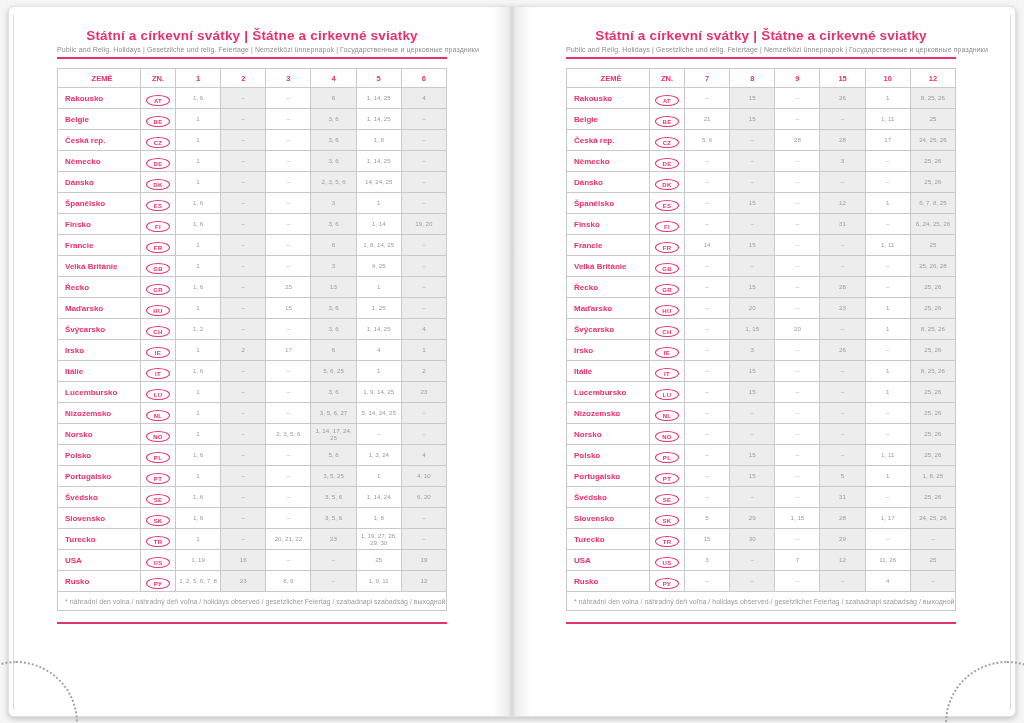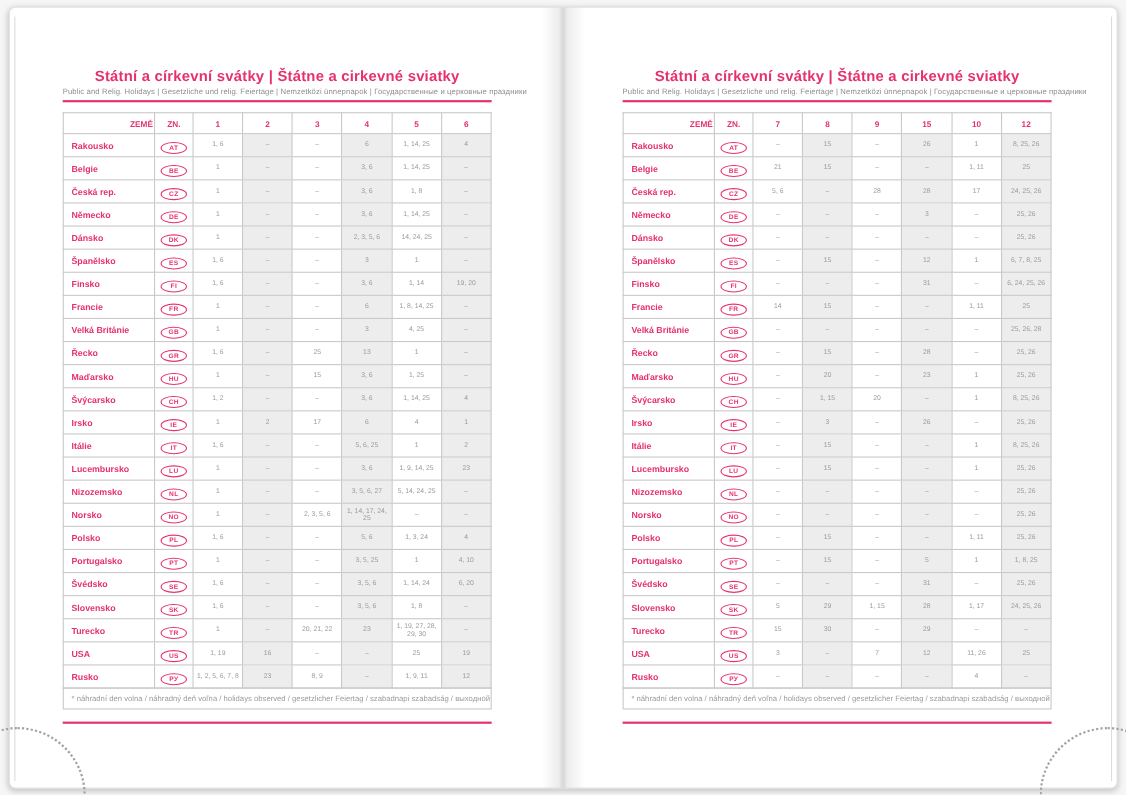--- a/index.html
+++ b/index.html
@@ -18,41 +18,41 @@
   .spread::before, .spread::after {
     content:''; position:absolute; top:8px; bottom:6px; width:1px; background:#dcdcdc;
   }
   .spread::before { left:4px; } .spread::after { right:4px; }
   .gutter {
     position:absolute; left:50%; top:0; bottom:0; width:40px; transform:translateX(-50%);
     background:linear-gradient(to right, rgba(0,0,0,0) 0%, rgba(0,0,0,.07) 40%,
       rgba(0,0,0,.16) 50%, rgba(0,0,0,.07) 60%, rgba(0,0,0,0) 100%);
     pointer-events:none;
   }
-  .page { width:50%; height:100%; padding-top:55px; position:relative; }
+  .page { width:50%; height:100%; padding-top:21px; position:relative; }
   .page-inner { width:390px; }
   .page.left .page-inner { margin-left:48px; }
   .page.right .page-inner { margin-left:54px; }
 
   .title {
     margin:0 0 3px 0; text-align:center; color:var(--accent);
     font-size:13.5px; font-weight:bold; letter-spacing:.2px;
   }
   .subtitle {
     text-align:center; color:#8d8d8d; font-size:7px; letter-spacing:.1px;
     margin-bottom:4px; white-space:nowrap;
   }
   .subtitle-rule { height:2px; background:var(--accent); margin-bottom:9px; }
 
   table.hol { border-collapse:collapse; table-layout:fixed; width:390px; }
   table.hol th, table.hol td { border:1px solid var(--grid); overflow:hidden; }
   table.hol th {
     height:19px; color:var(--accent); font-size:7.5px; font-weight:bold; background:#fff;
   }
-  th.ch { text-align:right; padding-left:7px; }
+  th.ch { text-align:center; padding-left:7px; }
   td.country {
     height:21px; color:var(--accent); font-size:8px; font-weight:bold;
     text-align:left; padding-left:7px; background:#fff; white-space:nowrap;
   }
   td.code { text-align:center; background:#fff; }
   .badge {
     display:inline-block; min-width:24px; height:11px; line-height:10px; padding:0 4px;
     border:1px solid var(--accent); border-radius:50%;
     color:var(--accent); font-size:6px; font-weight:bold; letter-spacing:.3px;
   }

